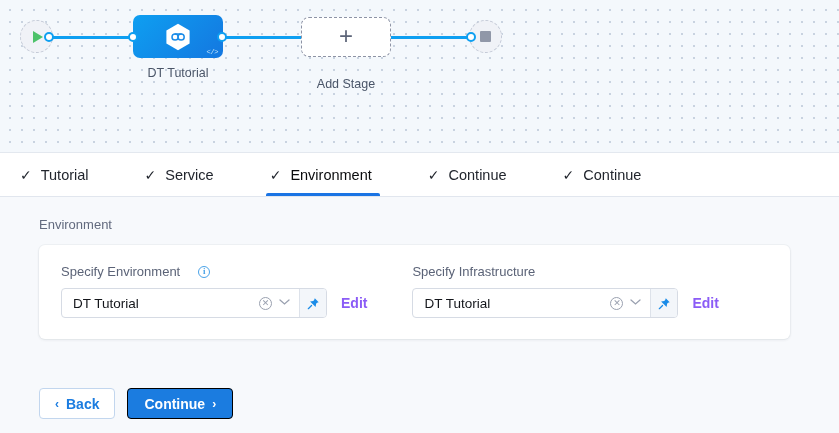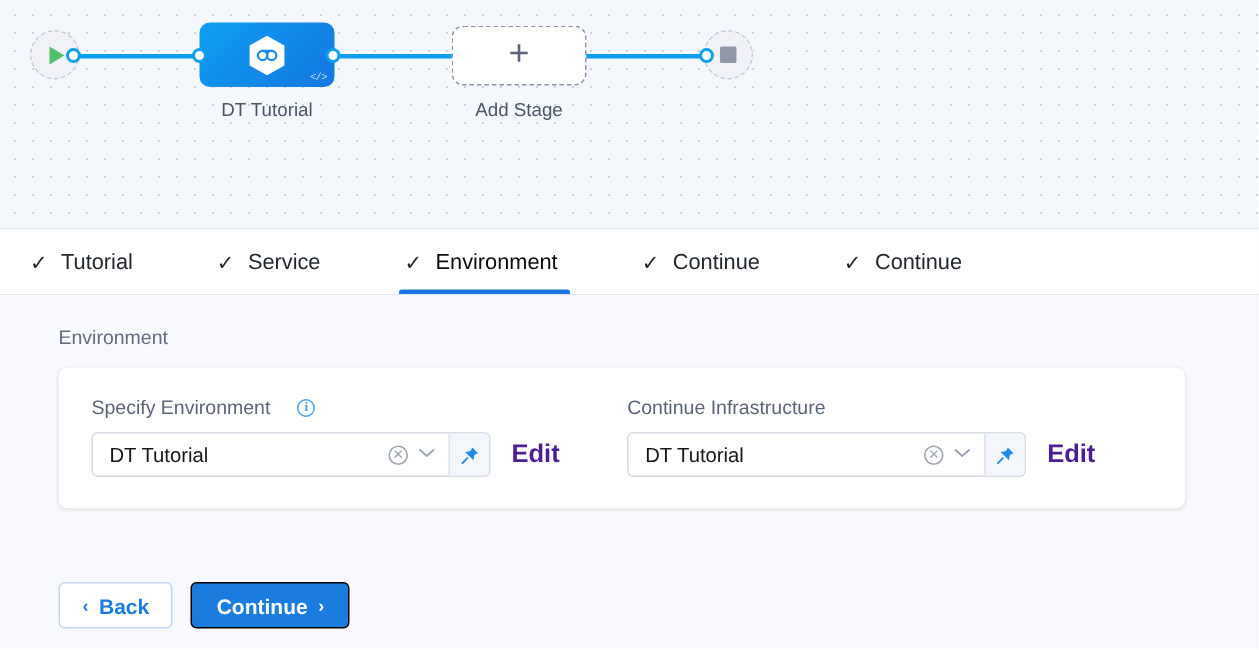--- a/index.html
+++ b/index.html
@@ -104,21 +104,21 @@
     background: #ffffff;
     display: flex; align-items: center; justify-content: center;
     z-index: 4;
   }
   #add-stage-plus {
     color: #5c6478; font-size: 24px; font-weight: 300; line-height: 1;
     margin-top: -2px;
   }
   #add-stage-label {
     position: absolute;
-    left: 276px; top: 66px;
+    left: 276px; top: 77px;
     width: 140px; text-align: center;
     font-size: 12.5px; color: #4a5568;
   }
 
   
   #tabbar {
     position: relative;
     height: 44px;
     background: #ffffff;
     border-bottom: 1px solid #e1e6ee;
@@ -213,21 +213,21 @@
   }
   .pin-btn {
     width: 27px;
     background: #f3f6fa;
     border-left: 1px solid #dde2ea;
     display: flex; align-items: center; justify-content: center;
     cursor: pointer;
   }
   .pin-glyph { width: 13px; height: 13px; display: block; }
   .edit-link {
-    font-size: 17px; color: #4c1d95; font-weight: bold; cursor: pointer;
+    font-size: 14px; color: #8b5cf6; font-weight: bold; cursor: pointer;
   }
 
   
   #footer {
     position: absolute;
     left: 39px; bottom: 14px;
     display: flex; align-items: center; gap: 12px;
   }
   .btn {
     height: 31px;
@@ -344,21 +344,21 @@
               <path d="M5.6 10.4 L1.6 14.4" stroke="#1b8ce8" stroke-width="1.5" stroke-linecap="round" fill="none"></path>
             </svg>
           </div>
         </div>
         <span class="edit-link">Edit</span>
       </div>
     </div>
 
     <div class="field-group">
       <div class="field-label">
-        <span>Continue Infrastructure</span>
+        <span>Specify Infrastructure</span>
       </div>
       <div class="field-row">
         <div class="select-wrap">
           <div class="select-box">
             <span class="select-value" title="Select Infrastructure">DT Tutorial</span>
             <span class="clear-icon">✕</span>
             <span class="caret">
               <svg width="11" height="8" viewBox="0 0 11 8">
                 <path d="M1 2 L5.5 6 L10 2" fill="none" stroke="#9aa1b0" stroke-width="1.3" stroke-linecap="round"></path>
               </svg>

